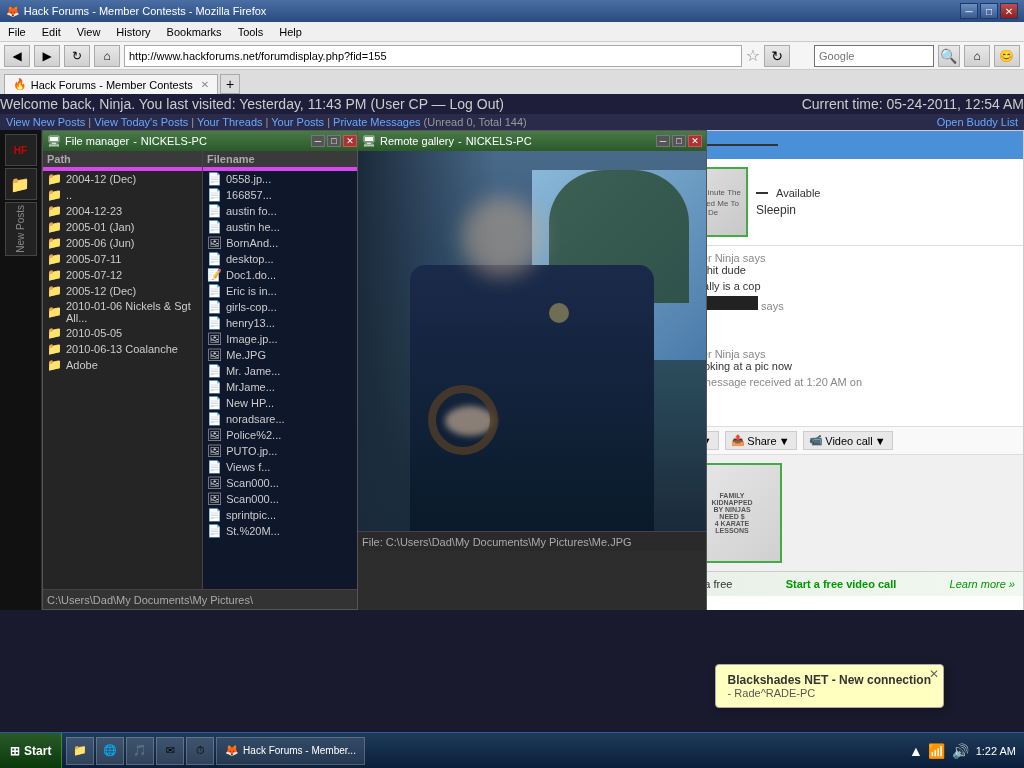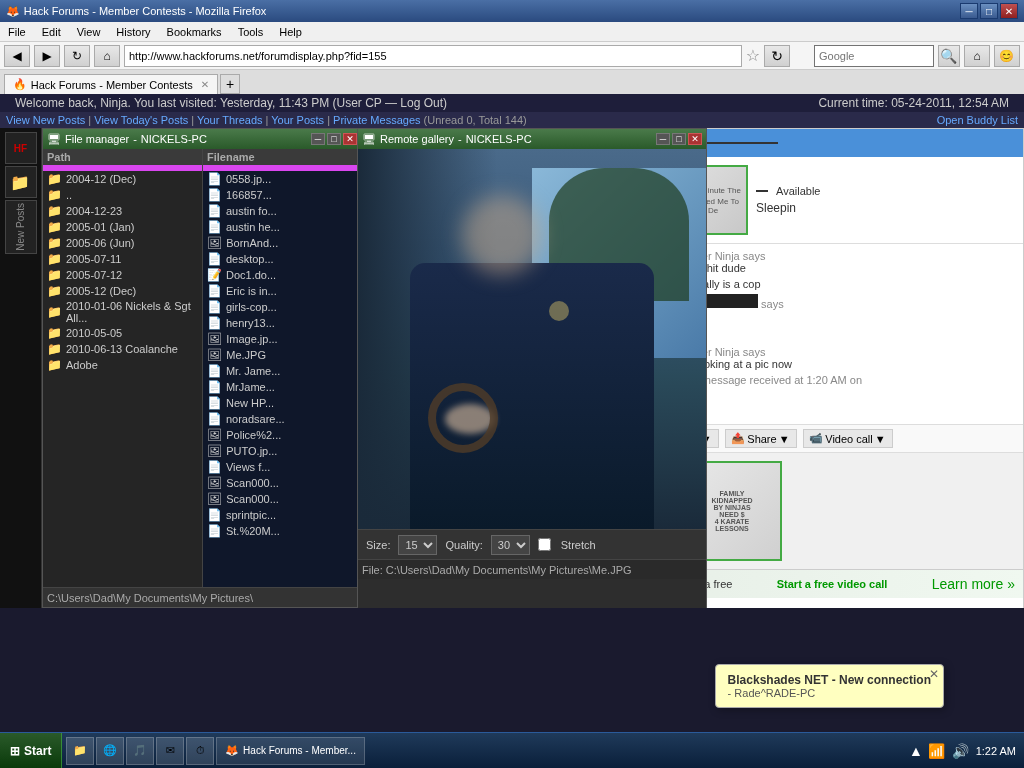--- a/index.html
+++ b/index.html
@@ -97,22 +97,22 @@
       border-bottom: none;
       padding: 3px 8px;
       font-size: 11px;
       cursor: pointer;
       display: flex; align-items: center; gap: 4px;
       height: 20px;
     }
     .forum-welcome {
       background: #1e1e3a;
       color: #ccc;
-      font-size: 12px;
-      padding: 2px 15px;
+      font-size: 14px;
+      padding: 2px 0;
       display: flex;
       justify-content: space-between;
     }
     .forum-nav {
       background: #2a2a4a;
       color: #999;
       font-size: 11px;
       padding: 2px 6px;
       display: flex;
       justify-content: space-between;
@@ -184,21 +184,21 @@
     .fm-files {
       flex: 1;
       background: #0f172a;
       overflow-y: auto;
     }
     .fm-col-header {
       background: #3a3a3a;
       padding: 2px 4px;
       font-size: 11px;
       color: #aaa;
-      border-bottom: 6px solid #d946ef;
+      border-bottom: 4px solid #d946ef;
       font-weight: bold;
     }
     .fm-item {
       display: flex;
       align-items: center;
       padding: 1px 4px;
       font-size: 11px;
       color: #ccc;
       cursor: pointer;
       gap: 4px;
@@ -826,32 +826,20 @@
             <div style="position:absolute;top:12%;left:30%;width:80px;height:80px;background:rgba(200,170,140,0.5);border-radius:50%;filter:blur(10px);"></div>
 
             <div style="position:absolute;top:40%;left:55%;width:20px;height:20px;background:rgba(200,180,100,0.5);border-radius:50%;"></div>
 
             <div style="position:absolute;bottom:25%;left:25%;width:50px;height:30px;background:rgba(220,190,160,0.6);border-radius:50%;filter:blur(3px);"></div>
 
             <div style="position:absolute;bottom:20%;left:20%;width:70px;height:70px;border:8px solid rgba(80,60,40,0.8);border-radius:50%;background:transparent;"></div>
           </div>
         </div>
       </div>
-      <div class="rg-controls">
-        <span>Size:</span>
-        <select class="rg-control-select">
-          <option>15</option>
-        </select>
-        <span>Quality:</span>
-        <select class="rg-control-select">
-          <option>30</option>
-        </select>
-        <input type="checkbox" class="rg-checkbox" style="">
-        <span>Stretch</span>
-      </div>
       <div class="rg-status">File: C:\Users\Dad\My Documents\My Pictures\Me.JPG</div>
     </div>
 
     <div class="chat-panel" style="top:0; right:0; width:355px; height:540px;">
       <div class="chat-header">
         <span style="background:#333; color:white; padding:1px 8px; font-size:11px; min-width:100px; display:inline-block;"></span>
       </div>
       <div style="display:flex; flex-direction:column; flex:1; background:white; overflow:hidden;">
 
         <div class="chat-user-info">
@@ -923,21 +911,21 @@
               <div>NEED $</div>
               <div>4 KARATE</div>
               <div>LESSONS</div>
             </div>
           </div>
         </div>
 
         <div class="video-call-banner">
           <span>Start a free </span>
           <span class="video-link">Start a free video call</span>
-          <button style="background:none;border:none;color:#090;cursor:pointer;font-size:14px;">Learn more »</button>
+          <button style="background:none;border:none;color:#090;cursor:pointer;font-size:11px;font-style:italic;">Learn more »</button>
         </div>
       </div>
     </div>
 
     <div class="path-status">
       <span>C:\Users\Dad\My Documents\My Pictures\</span>
     </div>
 
   </div>
 </div>

